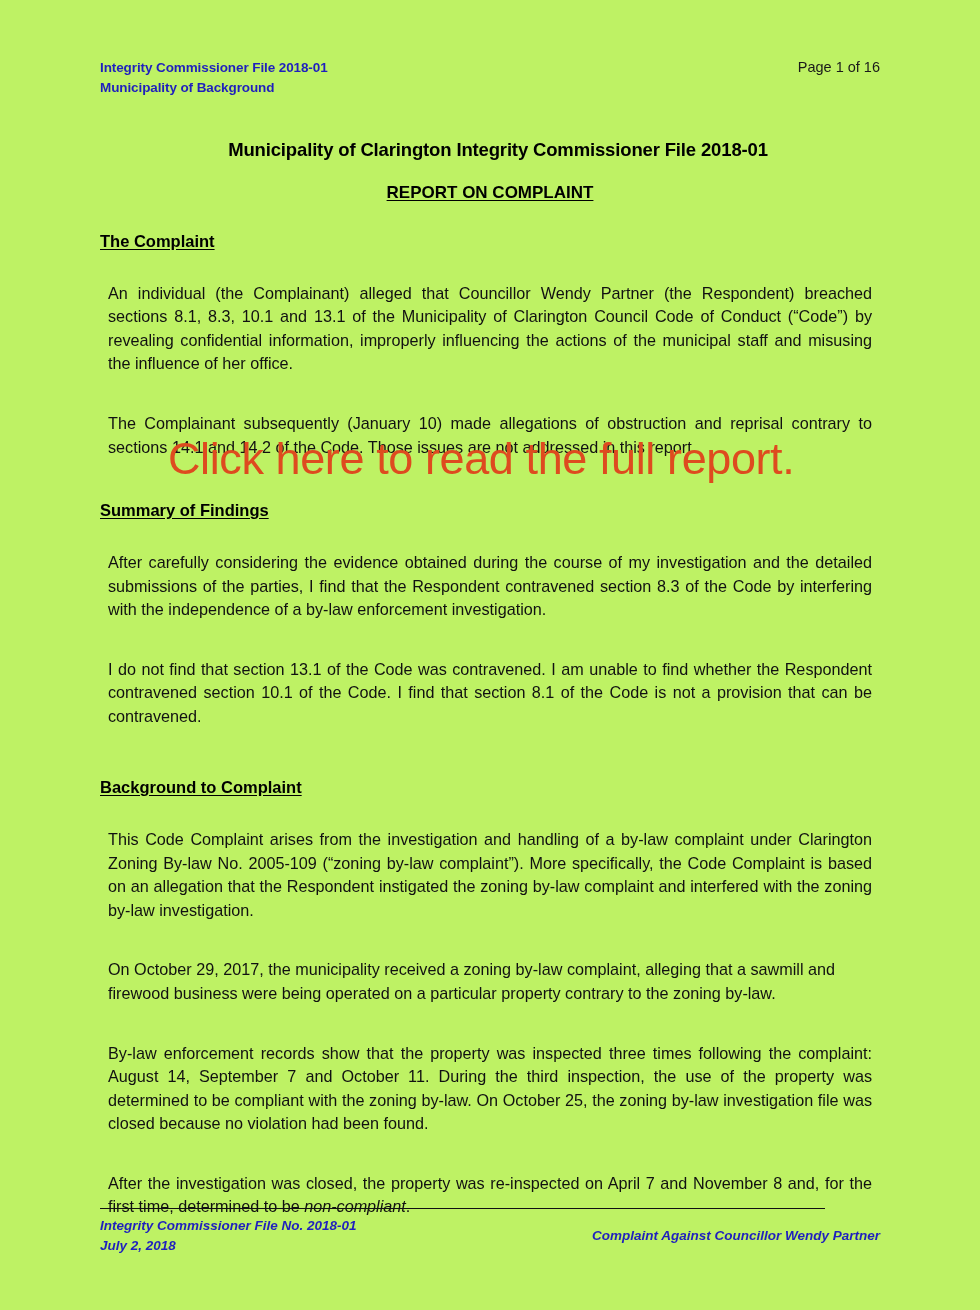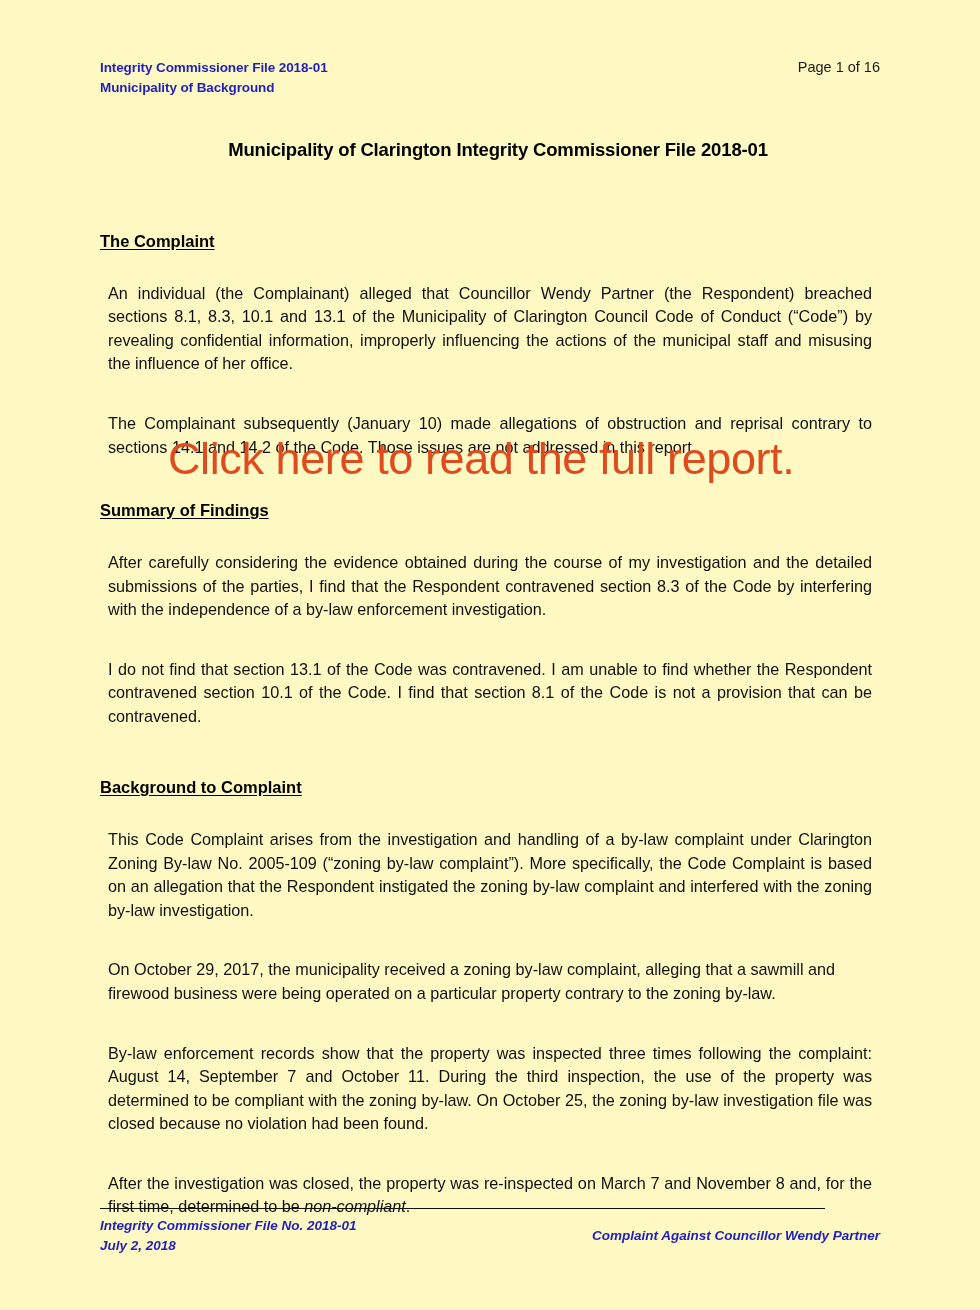--- a/index.html
+++ b/index.html
@@ -5,21 +5,21 @@
   html, body {
     margin: 0;
     padding: 0;
     background: #ffffff;
   }
 
   .page {
     position: relative;
     width: 980px;
     height: 1310px;
-    background: #fef9c3;
+    background: #bef264;
     font-family: "Liberation Sans", sans-serif;
     overflow: hidden;
   }
 
   
   .running-header {
     position: absolute;
     left: 100px;
     top: 58px;
     right: 100px;
@@ -161,20 +161,21 @@
 
   <div class="running-header">
     <div class="header-left">
       <div>Integrity Commissioner File 2018-01</div>
       <div>Municipality of Background</div>
     </div>
     <div class="header-right">Page 1 of 16</div>
   </div>
 
   <div class="doc-title">Municipality of Clarington Integrity Commissioner File 2018-01</div>
+  <div class="doc-subtitle"><span>REPORT ON COMPLAINT</span></div>
 
   <div class="body-area">
 
     <h2 class="section-heading"><span>The Complaint</span></h2>
     <div class="sp-22"></div>
     <p class="para">An individual (the Complainant) alleged that Councillor Wendy Partner (the Respondent) breached sections 8.1, 8.3, 10.1 and 13.1 of the Municipality of Clarington Council Code of Conduct (“Code”) by revealing confidential information, improperly influencing the actions of the municipal staff and misusing the influence of her office.</p>
     <div class="sp-20"></div>
     <p class="para">The Complainant subsequently (January 10) made allegations of obstruction and reprisal contrary to sections 14.1 and 14.2 of the Code. Those issues are not addressed in this report.</p>
 
     <div class="sp-34"></div>
@@ -188,21 +189,21 @@
     <div class="sp-42"></div>
 
     <h2 class="section-heading"><span>Background to Complaint</span></h2>
     <div class="sp-22"></div>
     <p class="para">This Code Complaint arises from the investigation and handling of a by-law complaint under Clarington Zoning By-law No. 2005-109 (“zoning by-law complaint”). More specifically, the Code Complaint is based on an allegation that the Respondent instigated the zoning by-law complaint and interfered with the zoning by-law investigation.</p>
     <div class="sp-20"></div>
     <p class="para left">On October 29, 2017, the municipality received a zoning by-law complaint, alleging that a sawmill and firewood business were being operated on a particular property contrary to the zoning by-law.</p>
     <div class="sp-20"></div>
     <p class="para">By-law enforcement records show that the property was inspected three times following the complaint: August 14, September 7 and October 11. During the third inspection, the use of the property was determined to be compliant with the zoning by-law. On October 25, the zoning by-law investigation file was closed because no violation had been found.</p>
     <div class="sp-20"></div>
-    <p class="para"><span>After the investigation was closed, the property was re-inspected on March 7 and November 8 and, for the first time, determined to be </span><em class="ital">non-compliant</em><span>.</span></p>
+    <p class="para"><span>After the investigation was closed, the property was re-inspected on April 7 and November 8 and, for the first time, determined to be </span><em class="ital">non-compliant</em><span>.</span></p>
 
   </div>
 
   <div class="cta-overlay">Click here to read the full report.</div>
 
   <div class="footer-rule"></div>
   <div class="running-footer">
     <div class="footer-row">
       <div>
         <div>Integrity Commissioner File No. 2018-01</div>

